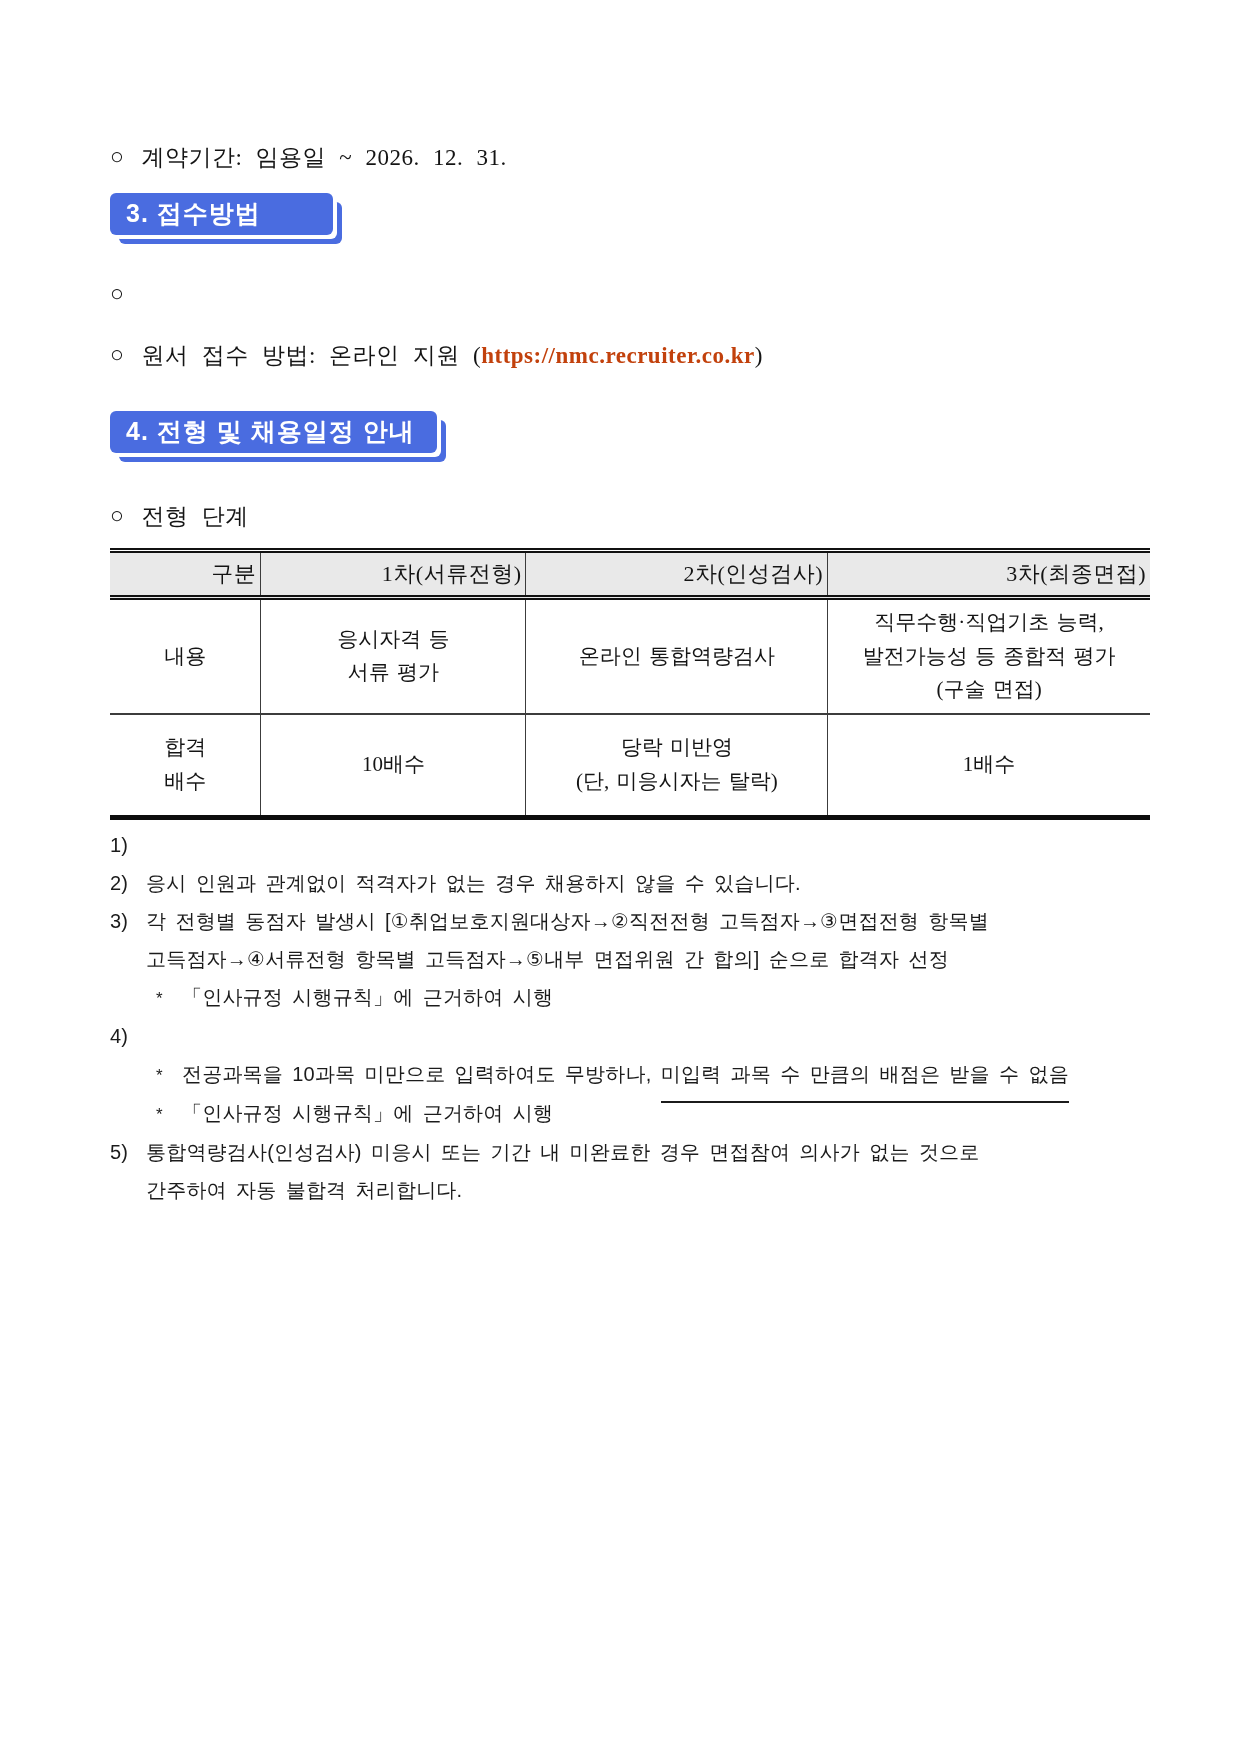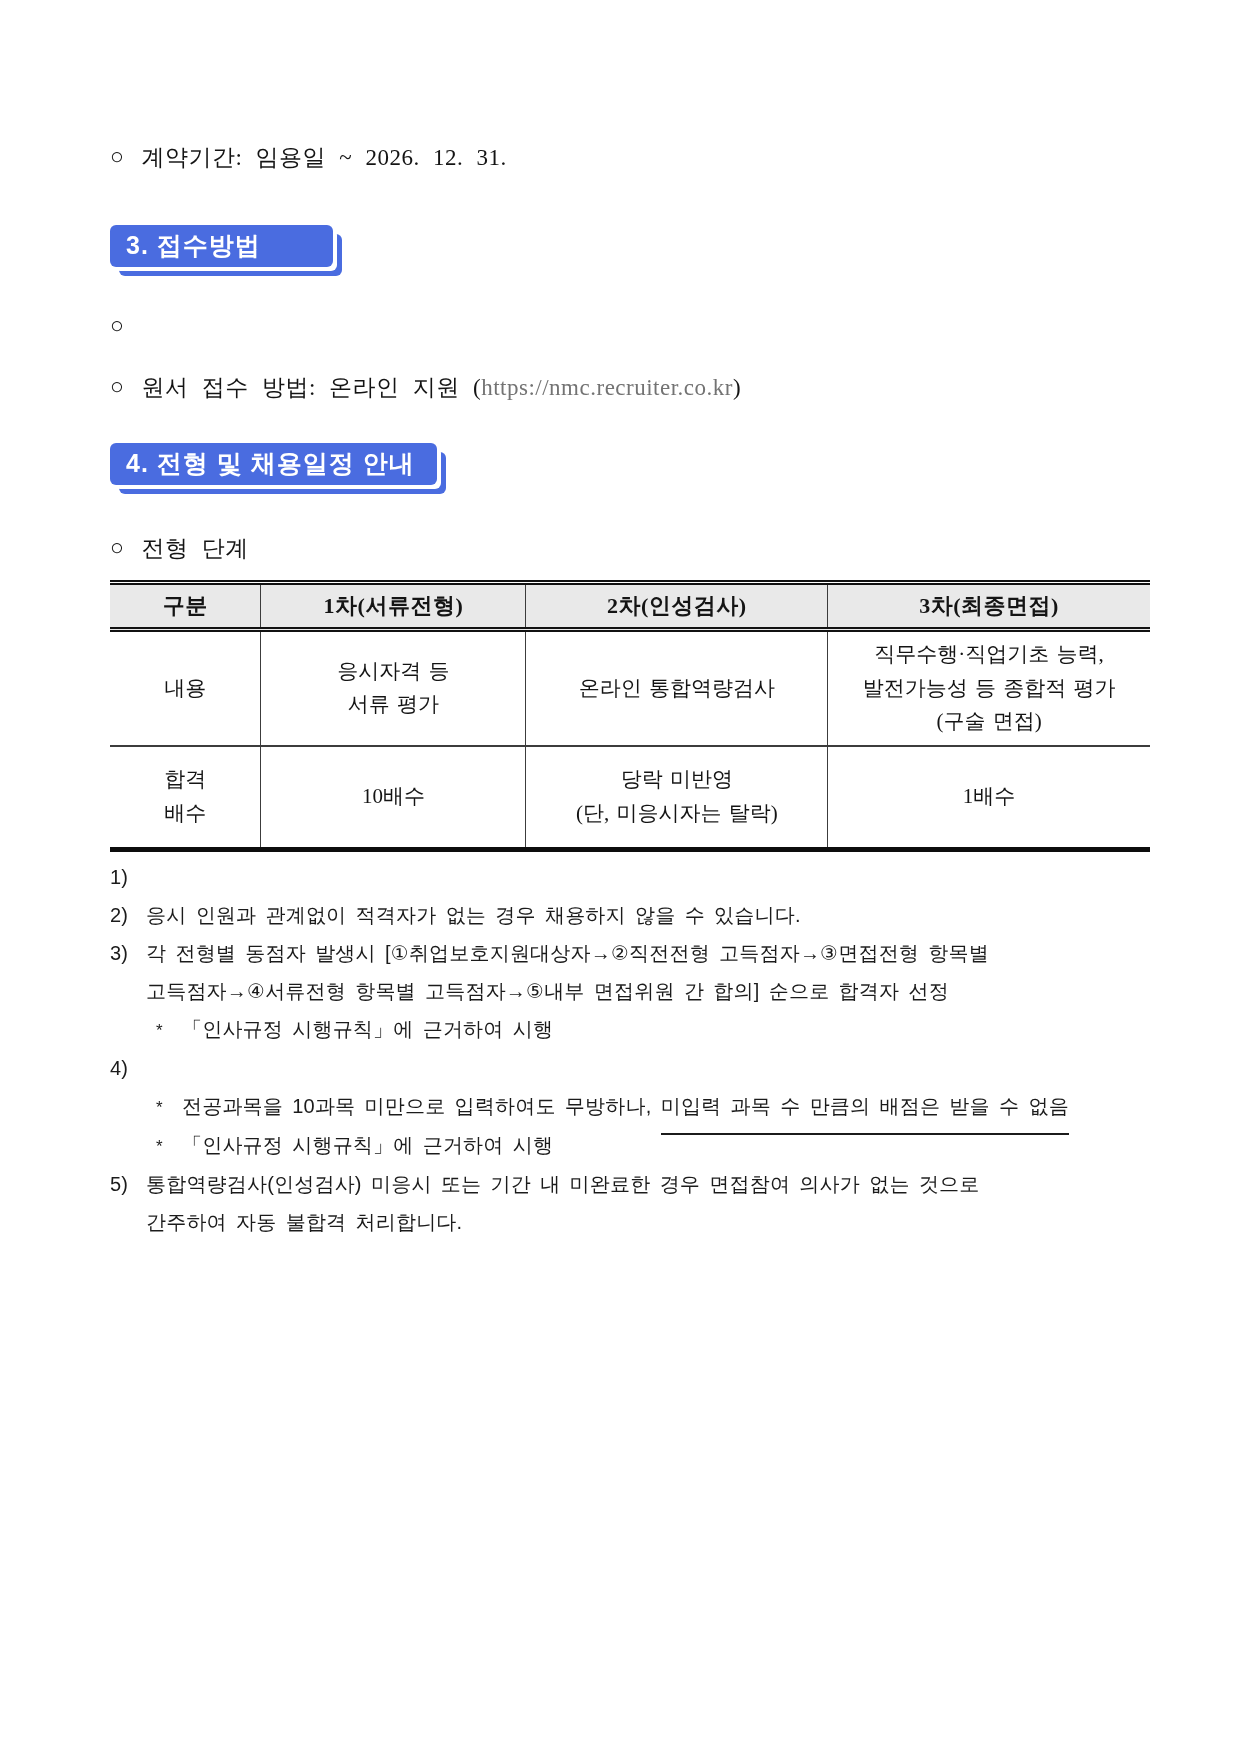--- a/index.html
+++ b/index.html
@@ -28,61 +28,62 @@
     word-spacing: 7px;
     letter-spacing: 0.5px;
     white-space: nowrap;
   }
   .bullet {
     font-size: 23px;
     line-height: 1;
     position: relative;
     top: -1px;
   }
-  .url-link { color: #737373; text-decoration: none; }
+  .url-link { color: #c2410c; text-decoration: none; font-weight: bold; }
 
   
   .section-box {
     display: inline-block;
     background: #4a6ce0;
     color: #ffffff;
     font-family: "Liberation Sans", "DejaVu Sans", sans-serif;
     font-weight: bold;
     font-size: 25px;
     line-height: 1;
     padding: 8px 22px 9px 16px;
     border-radius: 6px;
     box-shadow: 4px 4px 0 0 #ffffff, 9px 9px 0 0 #4a6ce0;
     min-width: 185px;
     letter-spacing: 1px;
   }
-  .sec3-wrap { margin-top: 52px; }
+  .sec3-wrap { margin-top: 20px; }
   .sec4-wrap { margin-top: 40px; }
   .apply-period { margin-top: 48px; }
   .apply-method { margin-top: 34px; }
   .stage-heading { margin-top: 48px; }
 
   
   .stage-table {
     width: 1040px;
     margin-top: 16px;
     border-collapse: collapse;
     table-layout: fixed;
     border-top: 5px double #111111;
     border-bottom: 5px solid #0d0d0d;
     font-size: 21px;
   }
   .stage-table th {
     background: #e9e9e9;
     font-size: 22px;
-    font-weight: bold;
+    font-weight: normal;
     height: 38px;
     border-bottom: 5px double #111111;
     letter-spacing: 0.5px;
     padding: 2px 4px;
+    text-align: right;
   }
   .stage-table th + th,
   .stage-table td + td { border-left: 1.5px solid #3c3c3c; }
   .stage-table tr.row-sep td { border-bottom: 2px solid #3c3c3c; }
   .stage-table td {
     text-align: center;
     vertical-align: middle;
     padding: 6px 6px;
     line-height: 1.6;
     word-spacing: 2px;

